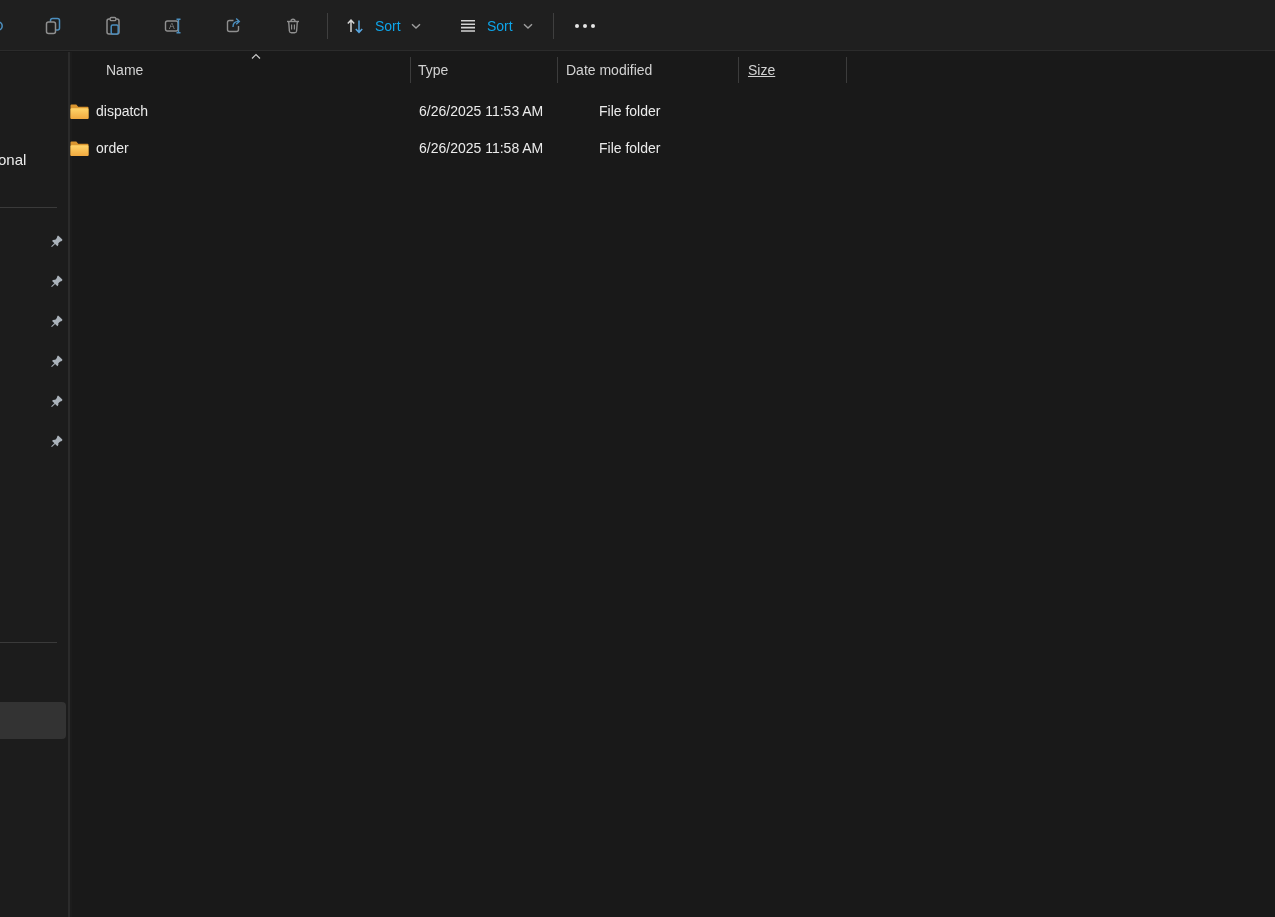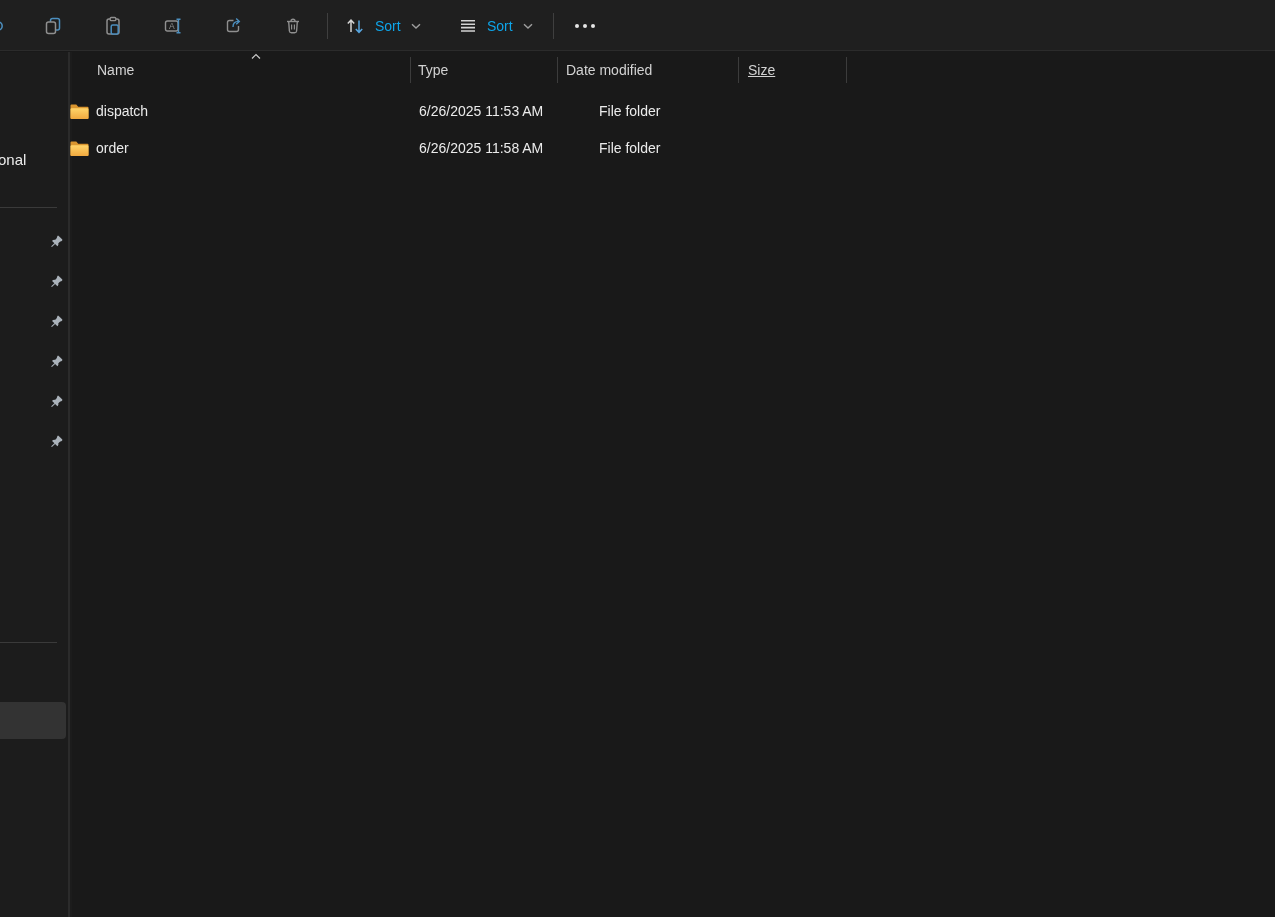--- a/index.html
+++ b/index.html
@@ -47,21 +47,21 @@
     background: #333333; border-radius: 0 4px 4px 0;
   }
 
   
   .main { position: absolute; left: 70px; top: 52px; right: 0; bottom: 0; }
   .header-row { position: absolute; left: 0; top: 0; height: 36px; display: flex; font-size: 14px; color: #d2d2d2; }
   .hcell { position: relative; line-height: 36px; white-space: nowrap; }
   .hcell::after {
     content: ''; position: absolute; right: 0; top: 5px; height: 26px; width: 1px; background: #3c3c3c;
   }
-  .hcell.c-name { width: 341px; padding-left: 27px; }
+  .hcell.c-name { width: 341px; padding-left: 36px; }
   .hcell.c-date { width: 181px; padding-left: 8px; }
   .hcell.c-type { width: 147px; padding-left: 7px; }
   .hcell.c-size { width: 108px; padding-left: 9px; text-decoration: underline; }
   .sort-asc { position: absolute; left: 181px; top: 1px; }
 
   .rows { position: absolute; left: 0; top: 40px; right: 0; }
   .file-row { display: flex; height: 37px; align-items: center; font-size: 14px; color: #ebebeb; }
   .fcell { white-space: nowrap; overflow: hidden; }
   .fcell.c-name { width: 341px; display: flex; align-items: center; gap: 6px; }
   .fcell.c-date { width: 181px; padding-left: 8px; }

